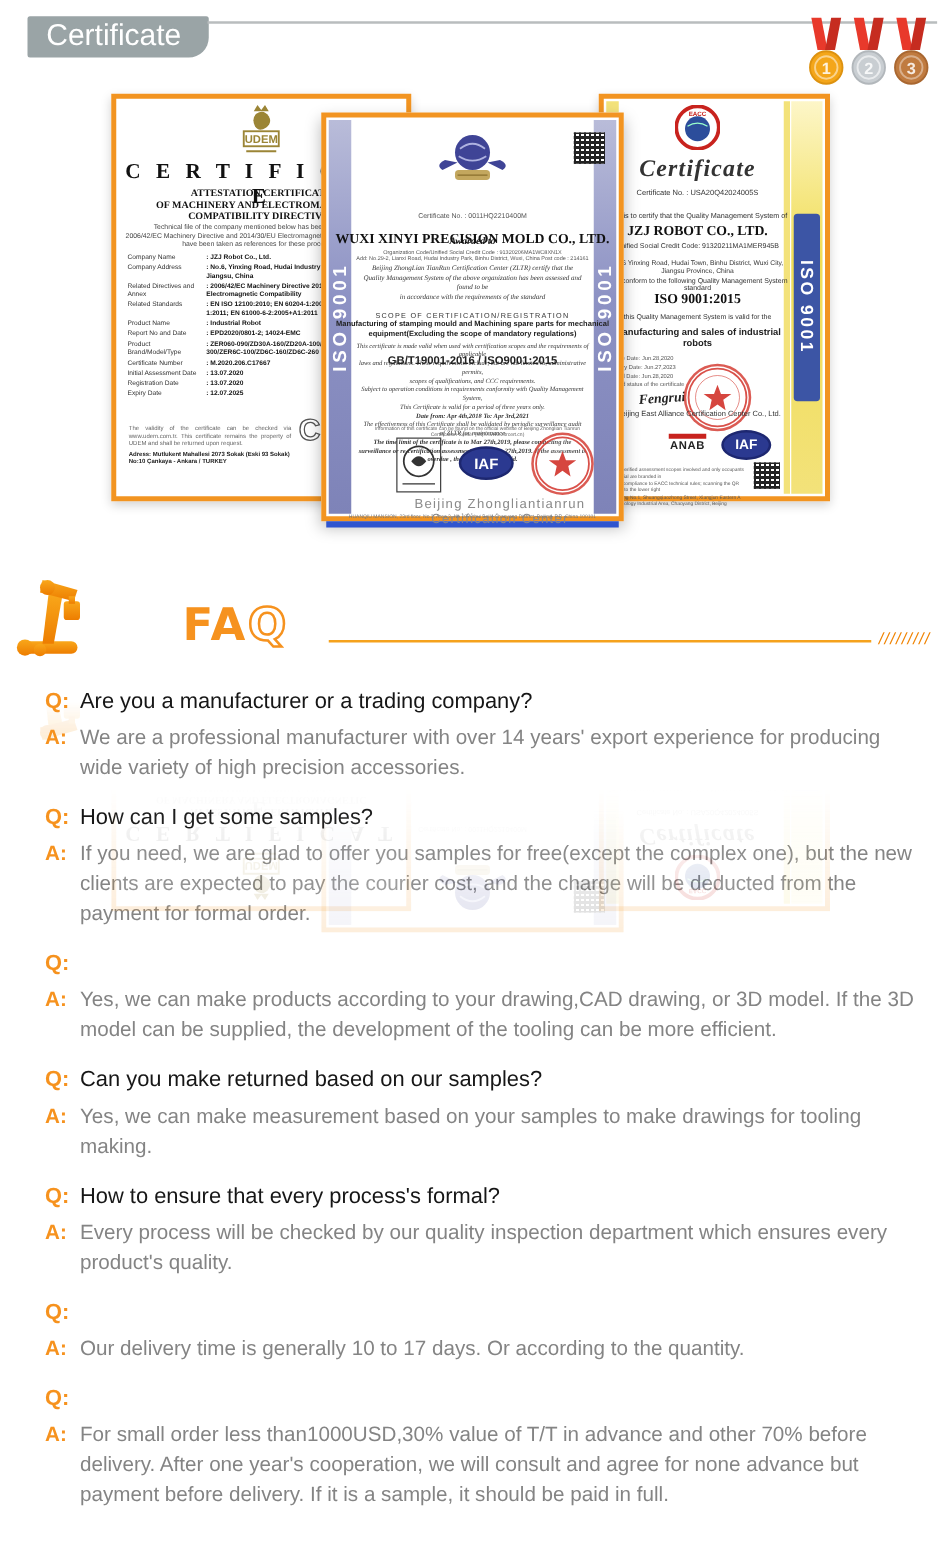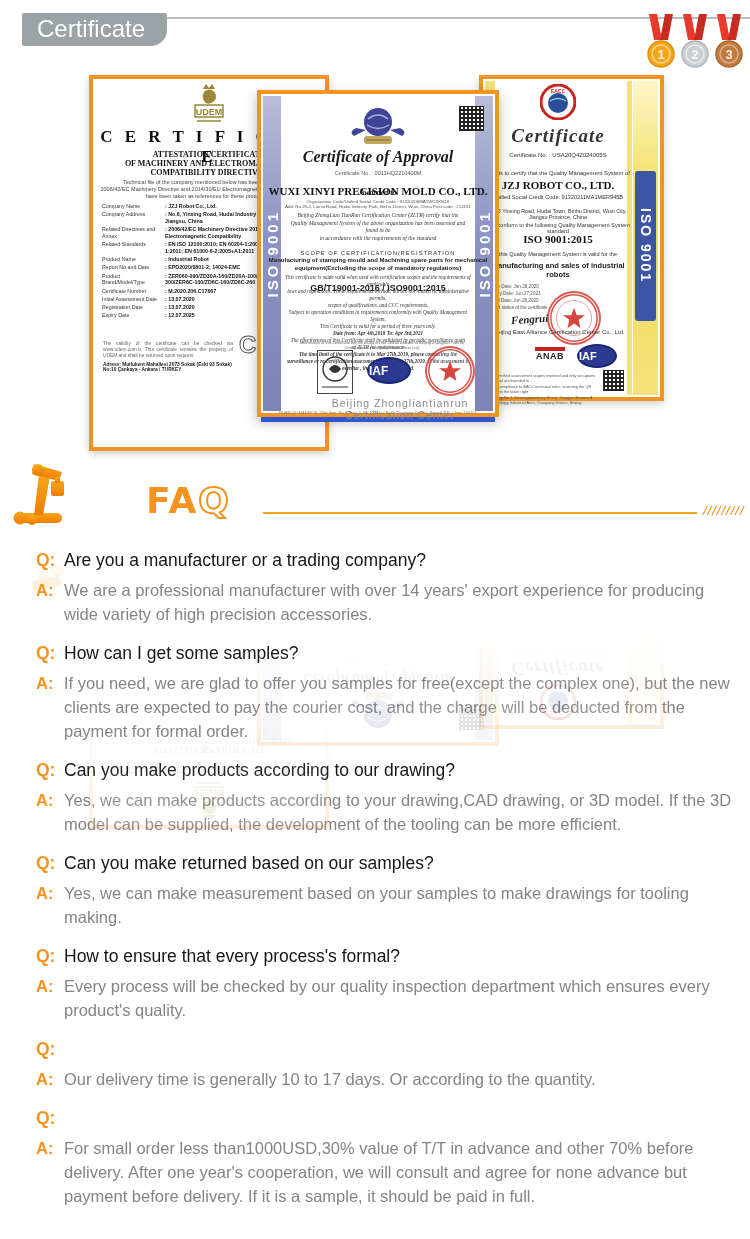--- a/index.html
+++ b/index.html
@@ -11,21 +11,21 @@
         border-radius:2px 2px 16px 2px;}
   .header-line{position:absolute;left:166px;top:17px;width:584px;height:2px;background:#b9bdbe;}
   .medal{position:absolute;top:14px;width:34px;height:56px;}
   .medal svg{display:block;}
   .m1{left:644px;} .m2{left:678px;} .m3{left:712px;}
   .medal text{font-family:"Liberation Sans",sans-serif;font-weight:bold;font-size:13px;
         fill:rgba(255,255,255,.85);}
   
   .cert{position:absolute;background:#fff;border:4px solid #f29421;box-sizing:border-box;
         -webkit-box-reflect:below 2px linear-gradient(to bottom,rgba(0,0,0,0.16),transparent 30%);}
-  .cert-left {left:89px; top:75px; width:240px;height:376px;z-index:1;box-shadow:0 3px 8px rgba(0,0,0,.18);}
+  .cert-left {left:89px; top:75px; width:240px;height:326px;z-index:1;box-shadow:0 3px 8px rgba(0,0,0,.18);}
   .cert-center{left:257px;top:90px; width:242px;height:327px;z-index:3;box-shadow:0 5px 12px rgba(0,0,0,.28);}
   .cert-right{left:479px;top:75px; width:185px;height:326px;z-index:1;box-shadow:0 3px 8px rgba(0,0,0,.18);}
   .cert *{box-sizing:border-box;}
   .abs{position:absolute;}
   .ctr{left:0;right:0;text-align:center;}
   .serif{font-family:"Liberation Serif",serif;}
   .tiny{font-size:5.5px;color:#444;line-height:1.25;}
   .vband{position:absolute;top:2px;bottom:2px;width:18px;
          background:linear-gradient(180deg,#b9bcd9 0%,#8d92c4 45%,#7e83b8 100%);
          display:flex;align-items:center;justify-content:center;}
@@ -35,21 +35,21 @@
   .qr{background:
       repeating-linear-gradient(0deg,#222 0 2px,transparent 2px 4px),
       repeating-linear-gradient(90deg,#222 0 2px,#fff 2px 4px);}
   
   .lrow{display:flex;gap:3px;font-size:5.3px;line-height:1.25;margin:0 9px 1.7px 9px;color:#333;}
   .lrow .rl{width:60px;flex:none;}
   .lrow .rv{flex:1;font-weight:bold;color:#111;}
   .lrow .rv::before{content:": ";}
   
   .iaf{border-radius:50%/50%;background:#2b3990;color:#fff;display:flex;align-items:center;
-       justify-content:flex-start;font-weight:bold;border:2px solid #1d2770;}
+       justify-content:center;font-weight:bold;border:2px solid #1d2770;}
   .redseal{border-radius:50%;border:2px solid rgba(210,50,40,.8);color:#d2322a;display:flex;
        align-items:center;justify-content:center;background:rgba(255,255,255,.15);}
   
   .faq-head{position:absolute;left:0;top:452px;width:750px;height:80px;}
   .robot{position:absolute;left:10px;top:2px;width:62px;height:74px;
         -webkit-box-reflect:below 0 linear-gradient(to bottom,rgba(0,0,0,0.25),transparent 55%);}
   .faq-title{position:absolute;left:146px;top:28px;font-size:36px;font-weight:bold;
         color:#f6921e;letter-spacing:2px;font-family:"DejaVu Sans",sans-serif;}
   .faq-title .hollow{color:transparent;-webkit-text-stroke:2px #f6921e;}
   .faq-line{position:absolute;left:263px;top:60px;width:434px;height:2px;background:#f5a21d;}
@@ -238,21 +238,20 @@
         <path d="M6 30 q-6 -4 2 -8 l10 2 z" fill="#3f4496"></path>
         <path d="M54 30 q6 -4 -2 -8 l-10 2 z" fill="#3f4496"></path>
         <circle cx="30" cy="16" r="14" fill="#3f4496"></circle>
         <path d="M20 13 q10 -8 20 0 M19 19 q11 7 22 0" stroke="#aeb2e0" stroke-width="1.4" fill="none"></path>
         <rect x="16" y="30" width="28" height="8" rx="3" fill="#c3a75e"></rect>
         <path d="M18 34 h24" stroke="#8a6f2d" stroke-width="1"></path>
       </svg>
     </div>
     <div class="qr abs" style="left:198px;top:12px;width:25px;height:25px;"></div>
 
-    <div class="abs ctr serif" style="top:54px;font-size:16px;font-style:italic;font-weight:bold;color:#1a1a1a;">Certificate of Approval</div>
     <div class="abs ctr" style="top:76px;font-size:5.6px;color:#555;">Certificate No. : 0011HQ2210400M</div>
     <div class="abs ctr serif" style="top:94px;font-size:8px;font-style:italic;font-weight:bold;color:#222;">Awarded to</div>
     <div class="abs ctr serif" style="top:91px;font-size:11px;font-weight:bold;color:#111;">WUXI XINYI PRECISION MOLD CO., LTD.</div>
     <div class="abs ctr" style="top:105px;font-size:4.4px;color:#555;">Organization Code/Unified Social Credit Code : 91320206MA1WC8XN1X</div>
     <div class="abs ctr" style="top:110px;font-size:4.4px;color:#555;">Add: No.29-2, Lianxi Road, Hudai Industry Park, Binhu District, Wuxi, China  Post code : 214161</div>
 
     <div class="abs serif" style="top:118px;left:24px;right:24px;text-align:center;font-size:5.6px;font-style:italic;color:#333;line-height:1.35;">
       <div>Beijing ZhongLian TianRun Certification Center (ZLTR) certify that the</div>
         <div>Quality Management System of the above organization has been assessed and found to be</div>
         <div>in accordance with the requirements of the standard</div>
@@ -339,21 +338,20 @@
           <span>How can I get some samples?</span>
         </div>
       <div class="aline">
           <span class="lbl">A:</span>
           <span>If you need, we are glad to offer you samples for free(except the complex one), but the new clients are expected to pay the courier cost, and the charge will be deducted from the payment for formal order.</span>
         </div>
     </div>
     <div class="qa">
       <div class="qline">
           <span class="lbl">Q:</span>
-          <span>Can you make products  according to our drawing?</span>
         </div>
       <div class="aline">
           <span class="lbl">A:</span>
           <span>Yes, we can make products according to your drawing,CAD drawing, or 3D model. If the 3D model can be supplied, the development of the tooling can be more efficient.</span>
         </div>
     </div>
     <div class="qa">
       <div class="qline">
           <span class="lbl">Q:</span>
           <span>Can you make returned based on our samples?</span>

